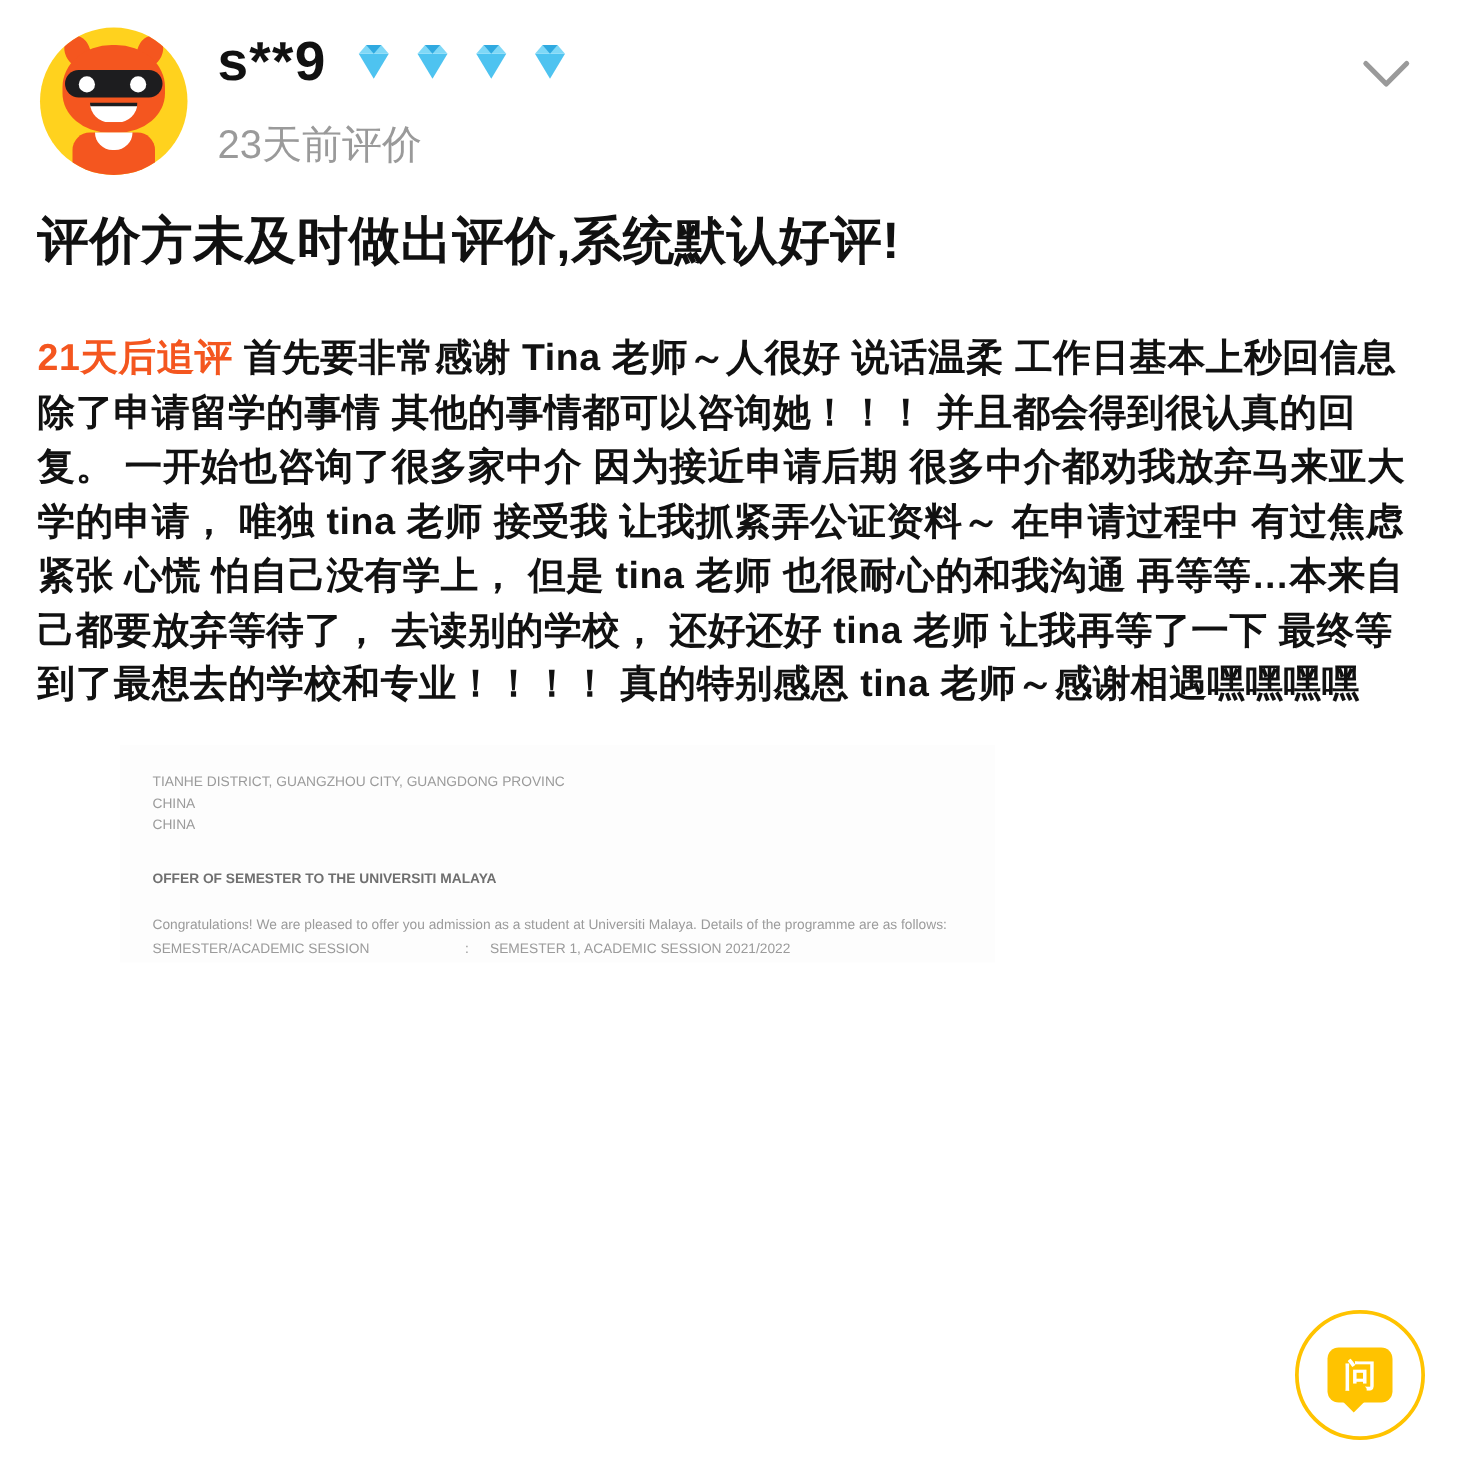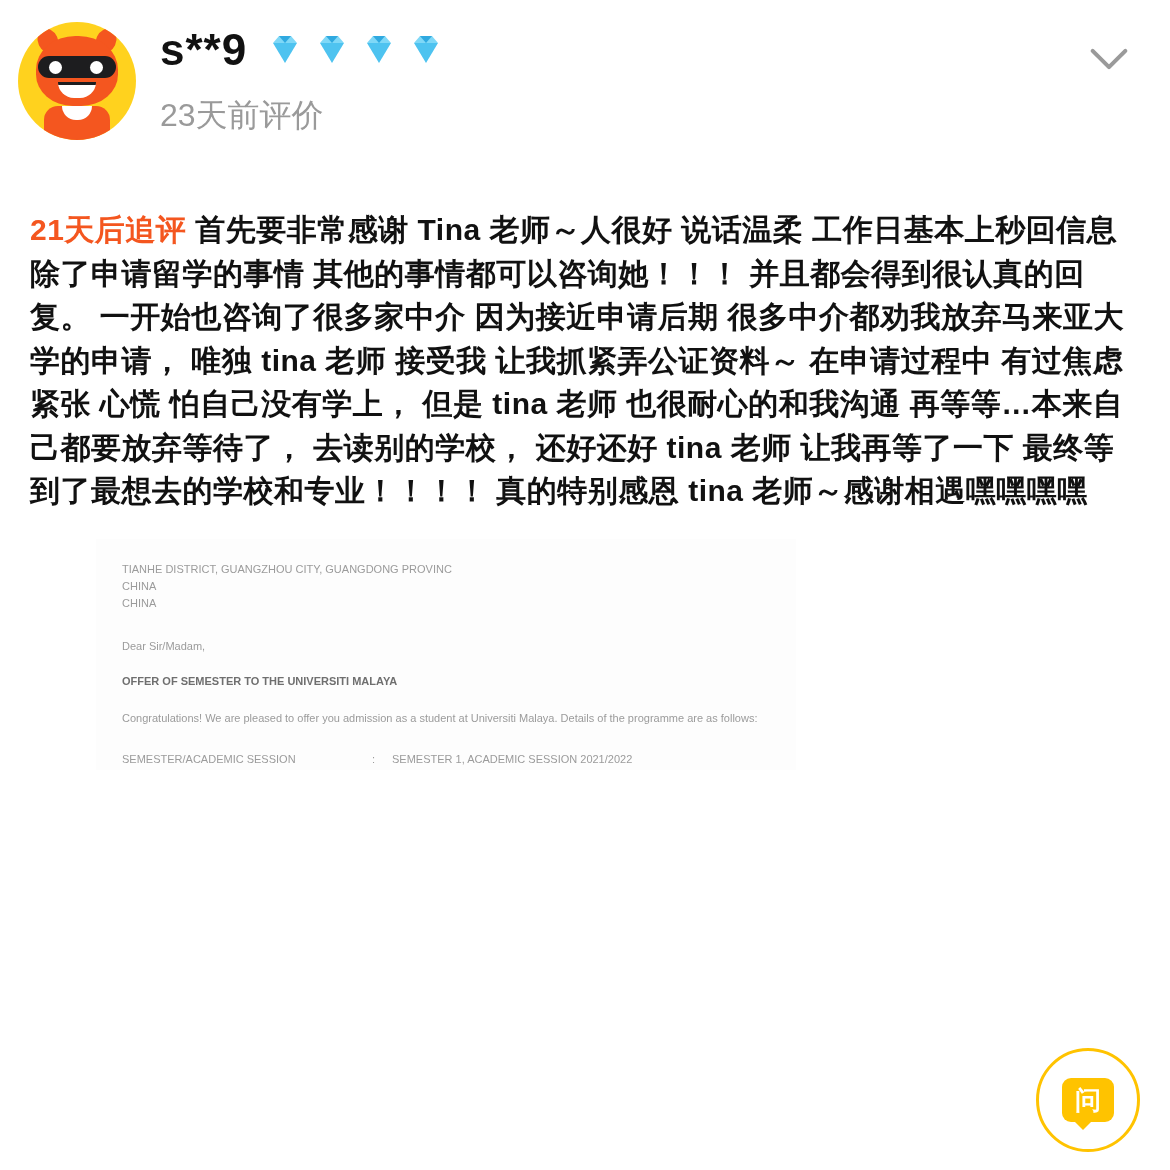--- a/index.html
+++ b/index.html
@@ -14,21 +14,21 @@
     position: relative;
     width: 1170px;
     height: 1170px;
     background: #fff;
   }
 
   
   .review-header {
     display: flex;
     align-items: flex-start;
-    padding: 22px 26px 0 18px;
+    padding: 22px 26px 0 32px;
     height: 150px;
   }
   .avatar {
     width: 118px; height: 118px;
     border-radius: 50%;
     background: #ffd21e;
     position: relative;
     flex: 0 0 auto;
     overflow: hidden;
   }
@@ -167,21 +167,21 @@
     line-height: 1.55;
     padding: 22px 26px 0 26px;
   }
   .doc .addr { margin-bottom: 26px; }
   .doc .salute { margin-bottom: 18px; }
   .doc .subject {
     font-weight: bold;
     color: #6f6f6f;
     margin-bottom: 20px;
   }
-  .doc .intro { margin-bottom: 22px; }
+  .doc .intro { }
   .doc table {
     border-collapse: collapse;
     width: 100%;
   }
   .doc td {
     vertical-align: top;
     padding: 2px 0;
     font-size: 11px;
     color: #9b9b9b;
   }
@@ -282,34 +282,34 @@
     <div class="chevron-btn">
       <span>
         <svg viewBox="0 0 48 48" width="56" height="56">
           <polyline points="10,17 24,31 38,17" fill="none" stroke="#9a9a9a" stroke-width="3.5" stroke-linecap="round" stroke-linejoin="round"></polyline>
         </svg>
       </span>
     </div>
   </div>
 
   <div class="review-body">
+    <div class="default-praise">评价方未及时做出评价,系统默认好评!</div>
 
     <div class="append-block">
       <span class="append-tag">21天后追评</span><span> 首先要非常感谢 Tina 老师～人很好 说话温柔 工作日基本上秒回信息 除了申请留学的事情  其他的事情都可以咨询她！！！ 并且都会得到很认真的回复。 一开始也咨询了很多家中介 因为接近申请后期 很多中介都劝我放弃马来亚大学的申请， 唯独 tina 老师 接受我 让我抓紧弄公证资料～ 在申请过程中 有过焦虑 紧张 心慌 怕自己没有学上， 但是 tina 老师 也很耐心的和我沟通 再等等…本来自己都要放弃等待了， 去读别的学校， 还好还好 tina 老师 让我再等了一下 最终等到了最想去的学校和专业！！！！ 真的特别感恩 tina 老师～感谢相遇嘿嘿嘿嘿</span>
     </div>
   </div>
 
   <div class="doc-wrap">
     <div class="doc">
       <div class="addr">
         <div>TIANHE DISTRICT, GUANGZHOU CITY, GUANGDONG PROVINC</div>
         <div>CHINA</div>
         <div>CHINA</div>
       </div>
-      <div class="salute">Dear Sir/Madam,</div>
       <div class="subject">OFFER OF SEMESTER TO THE UNIVERSITI MALAYA</div>
       <div class="intro">Congratulations! We are pleased to offer you admission as a student at Universiti Malaya. Details of the programme are as follows:</div>
       <table>
         <tbody>
             <tr>
           <td class="k">SEMESTER/ACADEMIC SESSION</td>
           <td class="c">:</td>
           <td>SEMESTER 1, ACADEMIC SESSION 2021/2022</td>
         </tr>
 

